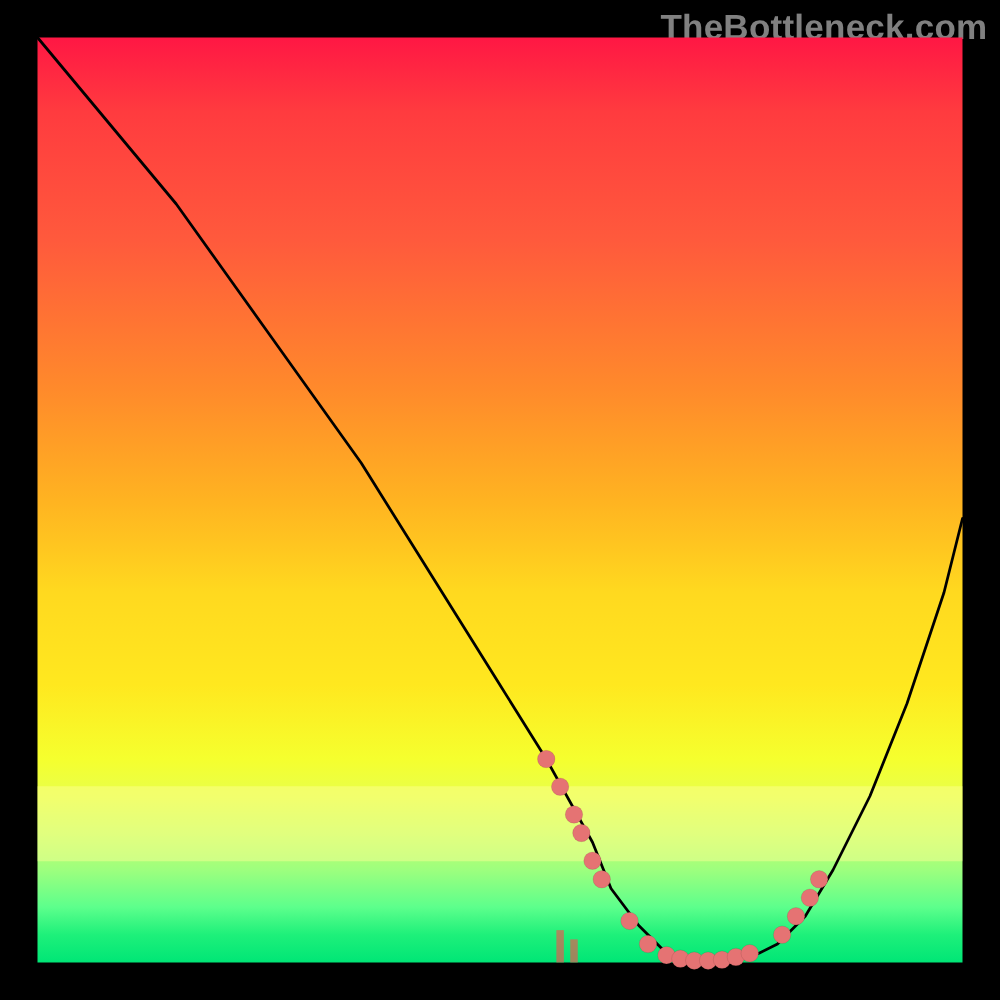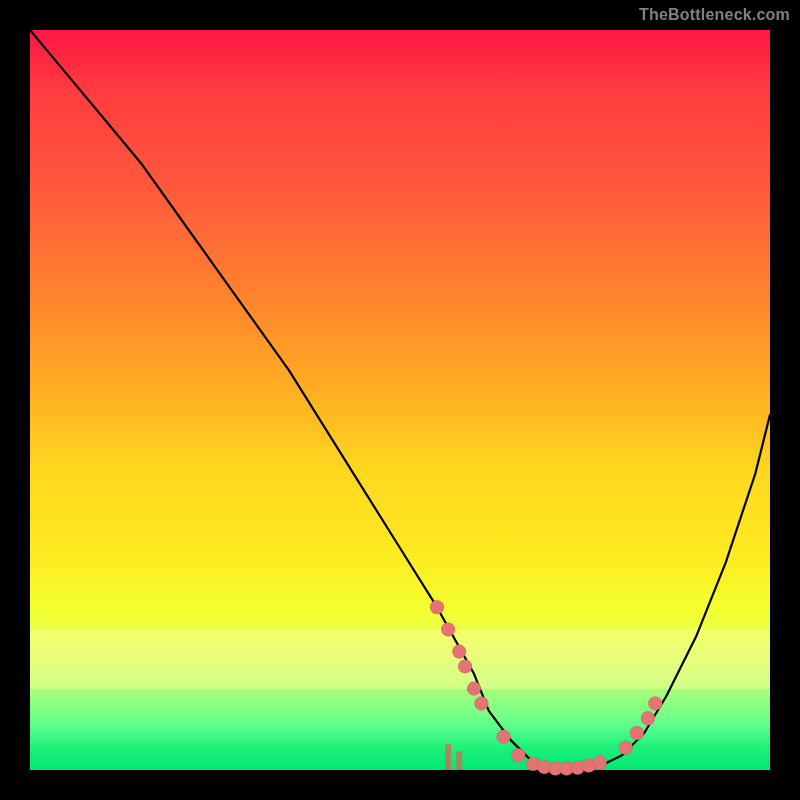--- a/index.html
+++ b/index.html
@@ -43,21 +43,21 @@
     position: absolute;
     left: 0;
     width: 100%;
     background: rgba(255,255,150,0.45);
   }
   .watermark {
     position: absolute;
     top: 6px;
     right: 10px;
     font-family: Arial, Helvetica, sans-serif;
-    font-size: 16px;
+    font-size: 28px;
     font-weight: 600;
     color: #808080;
     letter-spacing: 0.2px;
   }
   svg.curve {
     position: absolute;
     left: 0; top: 0;
     width: 100%; height: 100%;
     overflow: visible;
   }

